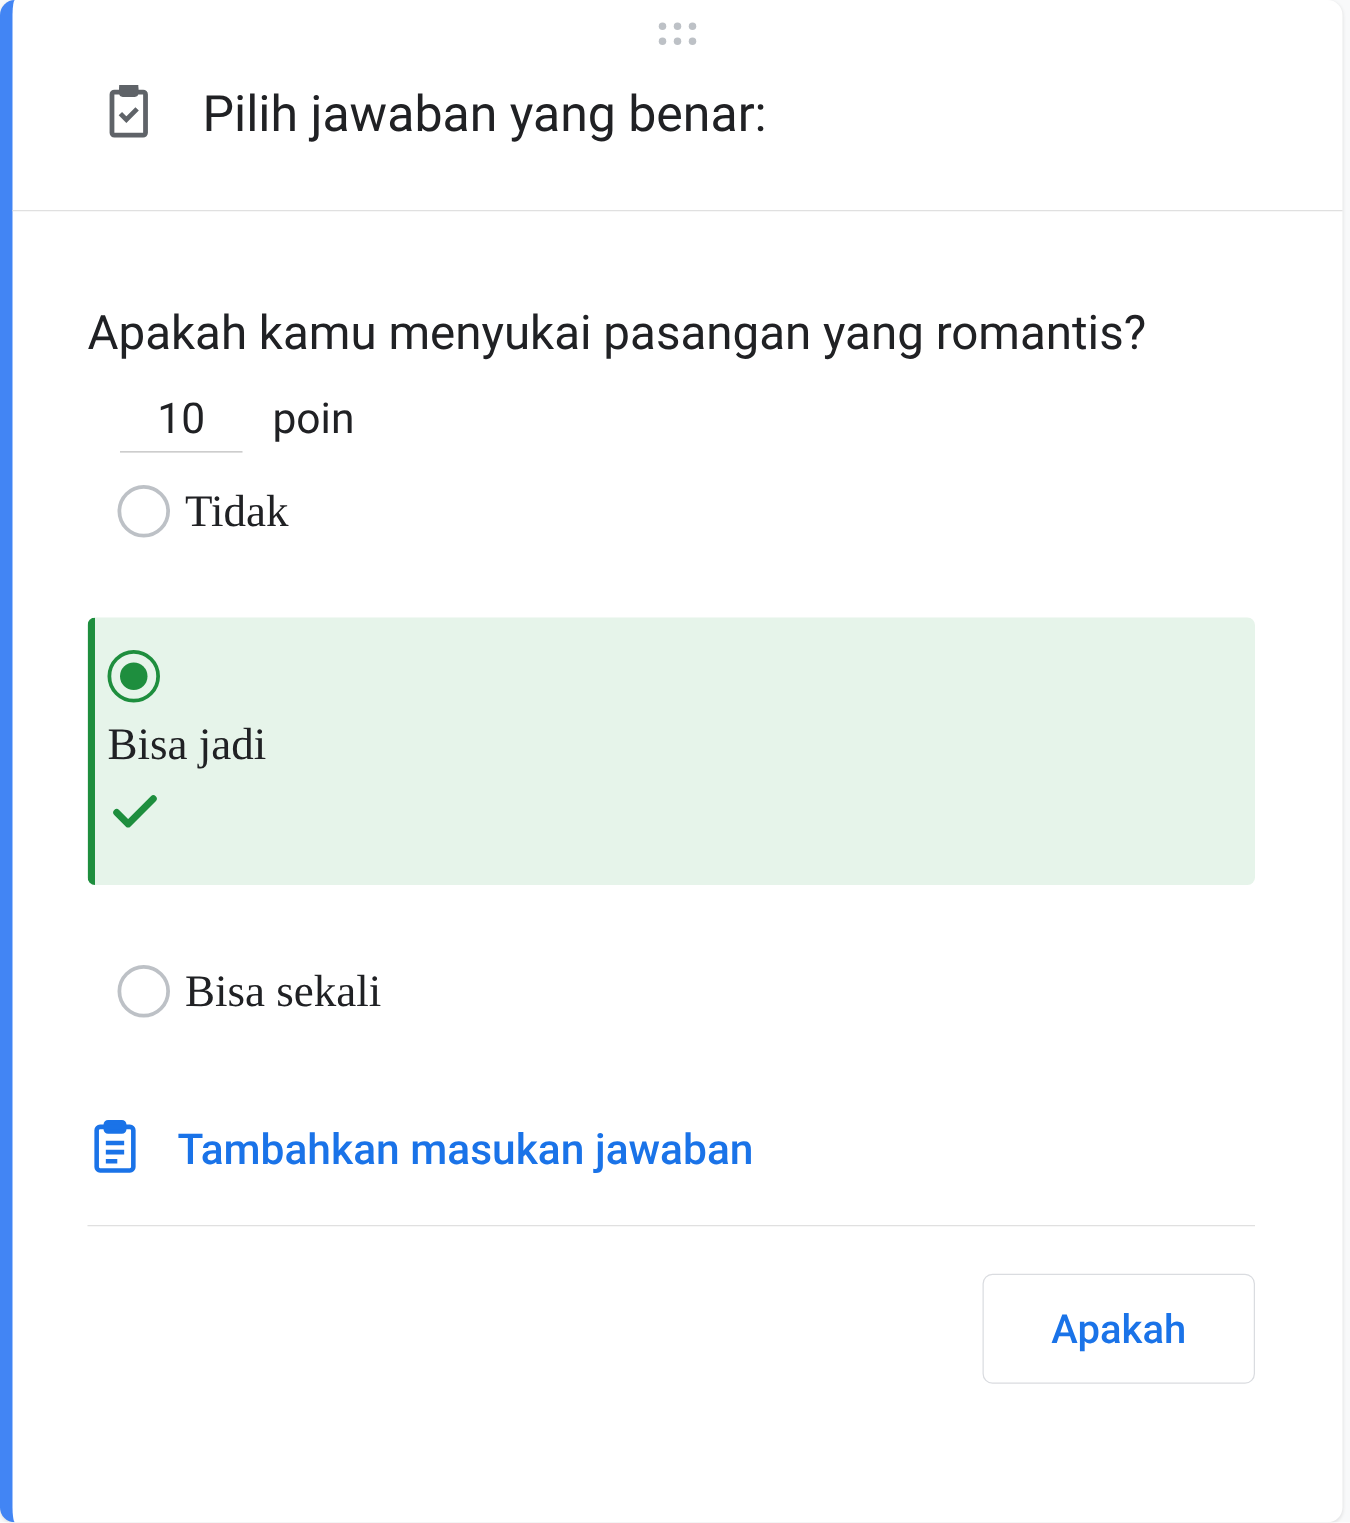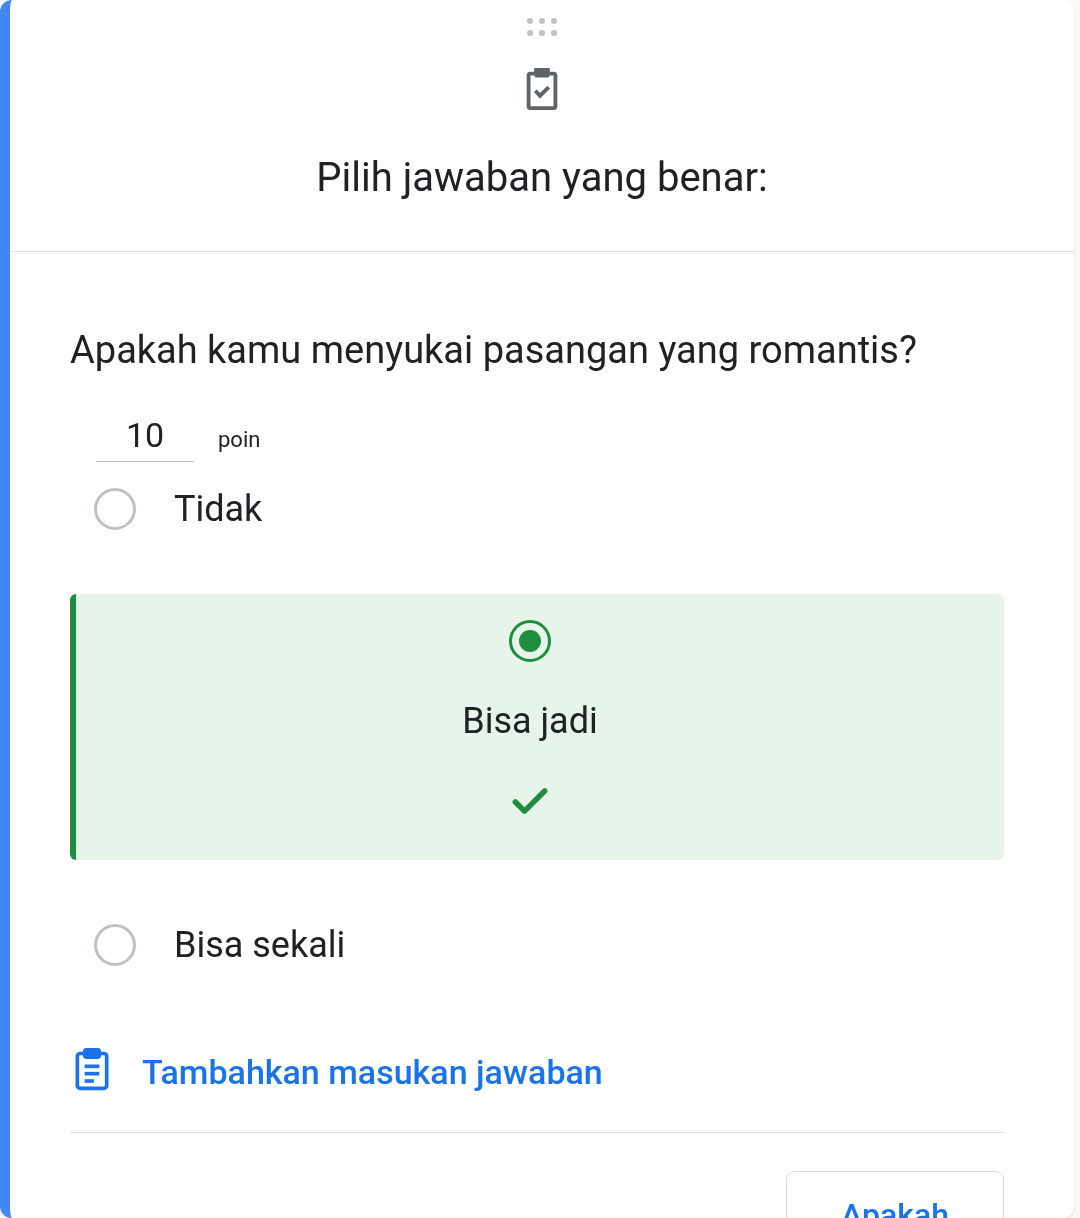--- a/index.html
+++ b/index.html
@@ -39,21 +39,20 @@
       width: 6px;
       height: 6px;
       border-radius: 50%;
       background: #bdc1c6;
     }
     .header-row {
       display: flex;
       align-items: center;
       padding: 20px 70px 50px 70px;
       gap: 36px;
-      flex-direction: column;
     }
     .clipboard-icon svg {
       width: 46px;
       height: 50px;
     }
     .header-title {
       font-size: 40px;
       color: #202124;
       font-weight: 400;
     }
@@ -63,52 +62,53 @@
       width: 100%;
     }
     .content {
       padding: 70px 70px 0 60px;
     }
     .question-text {
       font-size: 38px;
       color: #202124;
       font-weight: 400;
       line-height: 1.5;
-      margin-bottom: 30px;
+      margin-bottom: 13px;
     }
     .points-row {
       display: flex;
       align-items: baseline;
       gap: 24px;
       margin-left: 26px;
     }
     .points-input {
       border: none;
       border-bottom: 1px solid #bdbdbd;
       font-size: 34px;
       color: #202124;
       text-align: center;
       width: 98px;
       padding: 6px 0;
       font-family: inherit;
       background: transparent;
       outline: none;
     }
     .points-label {
-      font-size: 22px;
+      font-size: 34px;
       color: #202124;
     }
     .option-row {
       display: flex;
-      align-items: center;
+      align-items: flex-start;
       padding: 26px 30px 26px 16px;
-      gap: 38px;
+      gap: 12px;
       margin-bottom: 0;
       border-radius: 6px;
       position: relative;
+      font-family: Liberation Serif, serif;
     }
     .option-row.selected {
       background: #e6f4ea;
       border-left: 6px solid #1e8e3e;
       padding-left: 10px;
       margin-left: -8px;
       flex-direction: column;
     }
     .radio {
       width: 42px;

